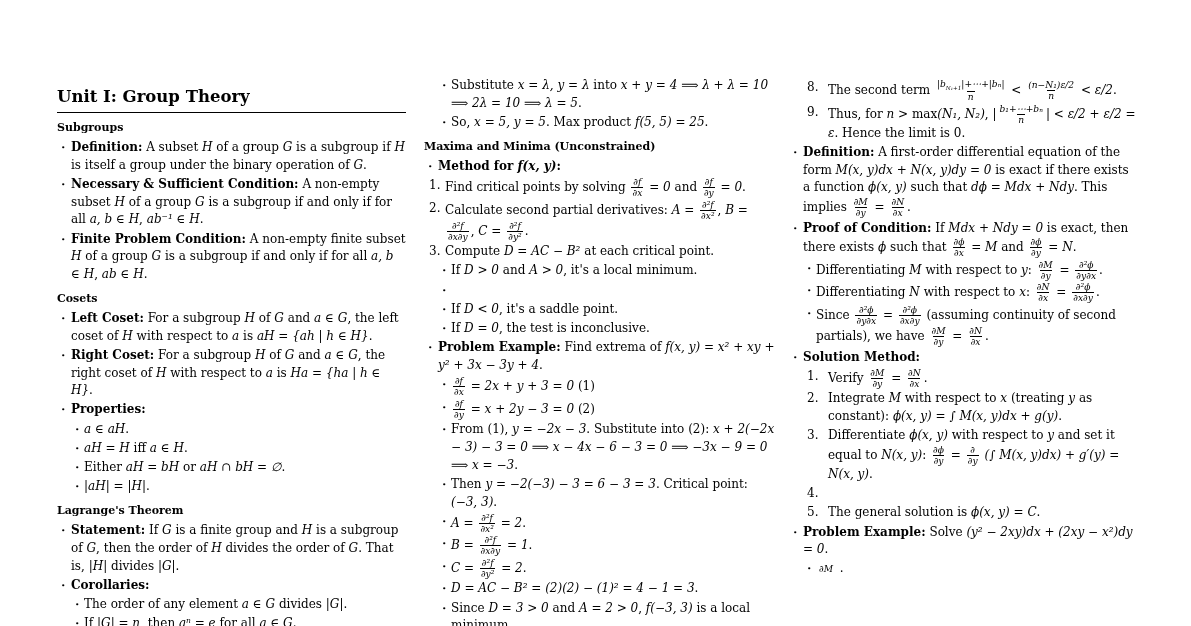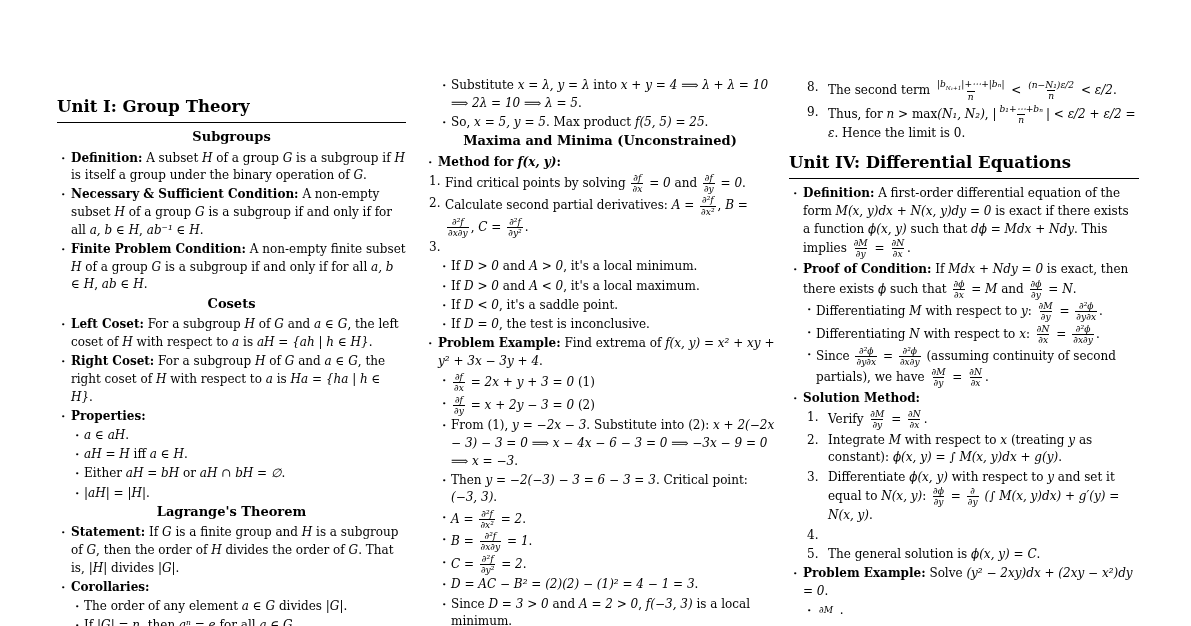--- a/index.html
+++ b/index.html
@@ -8,24 +8,24 @@
     font-family:"DejaVu Serif","Liberation Serif",serif;font-size:12px;
   }
   .page{position:relative;width:1191px;height:626px;background:#fff;}
   .col{position:absolute;top:0;}
   #col0{left:57px;width:349px;padding-top:88px;}
   #col1{left:424px;width:352px;padding-top:77px;}
   #col2{left:789px;width:350px;padding-top:79px;}
 
   .utitle{
     font-size:16.5px;font-weight:bold;line-height:1.15;
-    padding-bottom:5px;border-bottom:1.5px solid #000;margin:10px 0 6px 0;
+    padding-bottom:5px;border-bottom:1.5px solid #000;margin:0 0 6px 0;
   }
   .it + .utitle{margin-top:12px;}
-  .sech{font-size:13px;font-weight:bold;margin:0 0 5px 0;line-height:1.2;text-align:center;}
+  .sech{font-size:11px;font-weight:bold;margin:8px 0 5px 0;line-height:1.2;}
 
   .it{display:flex;align-items:flex-start;margin:0 0 1.5px 0;}
   .mk{flex:none;line-height:17.7px;}
   .mk.dotm{font-size:7.5px;}
   .tx{line-height:17.7px;}
 
   .i0{padding-left:4px;}  .i0 > .mk{width:10px;}
   .i1{padding-left:18px;} .i1 > .mk{width:9px;}
   .n1{padding-left:5px;}  .n1 > .mk{width:16px;}
   .n2{padding-left:18px;} .n2 > .mk{width:21px;}
@@ -140,28 +140,28 @@
           </span>, <span class="m">B =</span> <span class="fr">
             <span class="fn">∂²f</span>
             <span class="fd">∂x∂y</span>
           </span>, <span class="m">C =</span> <span class="fr">
             <span class="fn">∂²f</span>
             <span class="fd">∂y²</span>
           </span>.</span>
       </div>
       <div class="it n1">
         <span class="mk">3.</span>
+        <span class="tx">Compute <span class="m">D = AC − B²</span> at each critical point.</span>
       </div>
       <div class="it i1">
         <span class="mk dotm">•</span>
         <span class="tx">If <span class="m">D &gt; 0</span> and <span class="m">A &gt; 0</span>, it's a local minimum.</span>
       </div>
       <div class="it i1">
         <span class="mk dotm">•</span>
-        <span class="tx">If <span class="m">D &gt; 0</span> and <span class="m">A &lt; 0</span>, it's a local maximum.</span>
       </div>
       <div class="it i1">
         <span class="mk dotm">•</span>
         <span class="tx">If <span class="m">D &lt; 0</span>, it's a saddle point.</span>
       </div>
       <div class="it i1">
         <span class="mk dotm">•</span>
         <span class="tx">If <span class="m">D = 0</span>, the test is inconclusive.</span>
       </div>
       <div class="it i0">
@@ -231,21 +231,20 @@
             <span class="fd">n</span>
           </span> <span class="m">&lt; ε/2</span>.</span>
       </div>
       <div class="it n2">
         <span class="mk">9.</span>
         <span class="tx">Thus, for <span class="m">n &gt;</span> max<span class="m">(N₁, N₂)</span>, <span class="m">|</span><span class="fr">
             <span class="fn">b₁+⋯+bₙ</span>
             <span class="fd">n</span>
           </span><span class="m">| &lt; ε/2 +</span> <span class="m">ε/2 = ε</span>. Hence the limit is 0.</span>
       </div>
-      <div class="utitle">Unit IV: Differential Equations</div>
       <div class="it i0">
         <span class="mk dotm">•</span>
         <span class="tx"><b>Definition:</b> A first-order differential equation of the form <span class="m">M(x, y)dx + N(x, y)dy = 0</span> is exact if there exists a function <span class="m">ϕ(x, y)</span> such that <span class="m">dϕ = Mdx + Ndy</span>. This implies <span class="fr">
             <span class="fn">∂M</span>
             <span class="fd">∂y</span>
           </span> <span class="m">=</span> <span class="fr">
             <span class="fn">∂N</span>
             <span class="fd">∂x</span>
           </span>.</span>
       </div>

